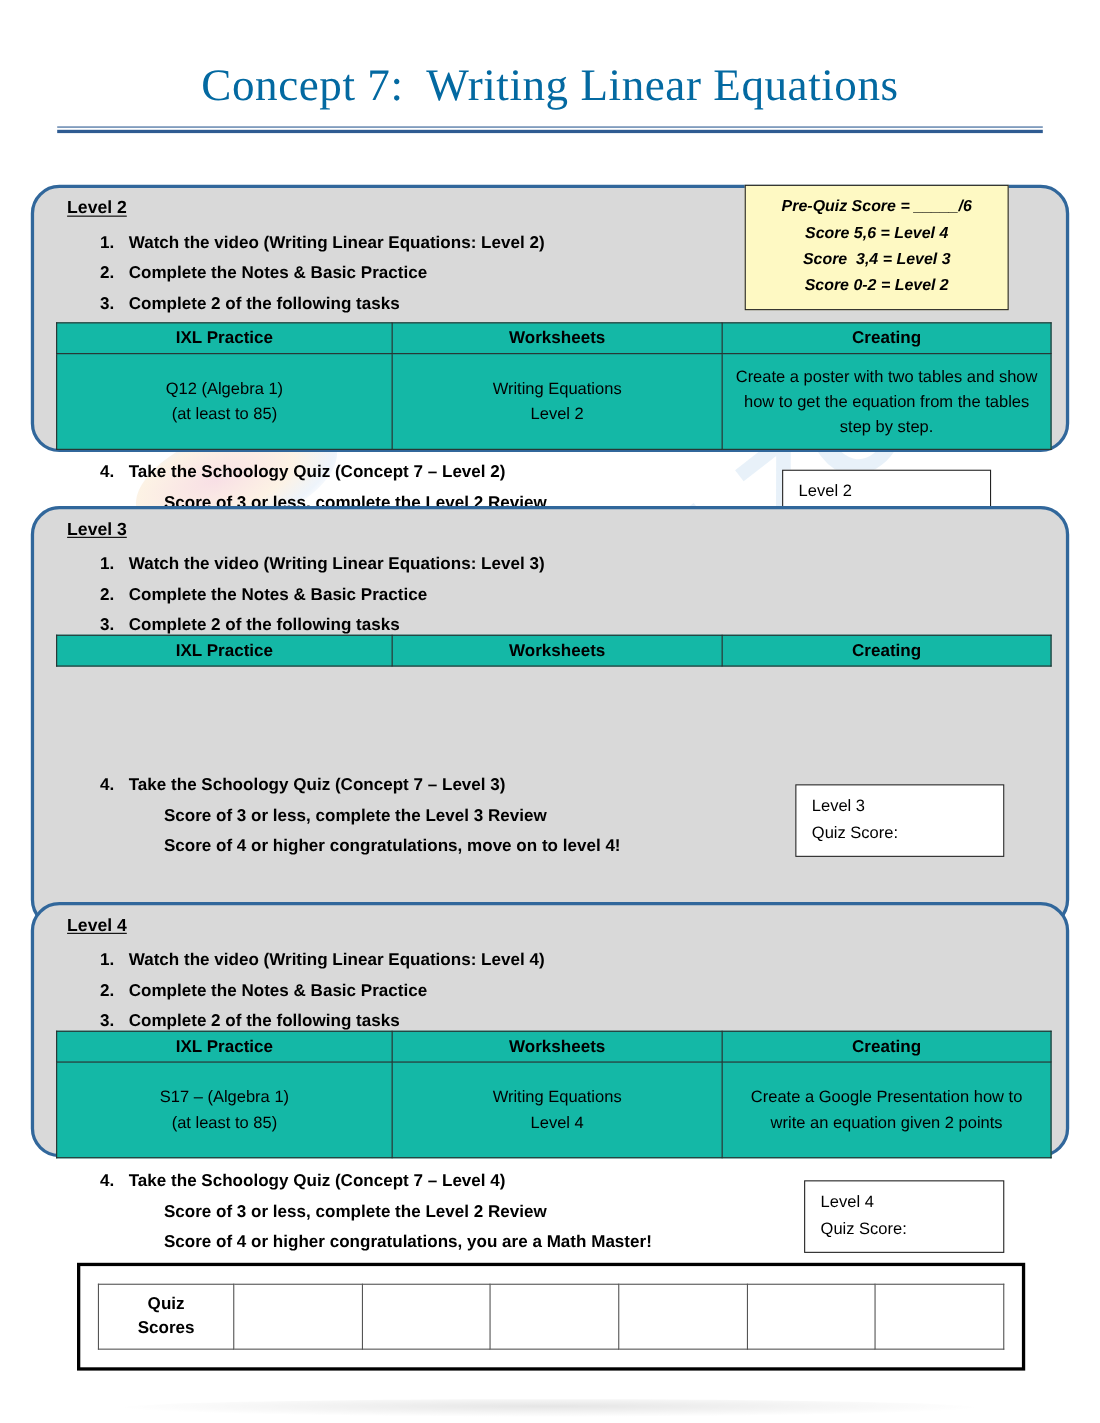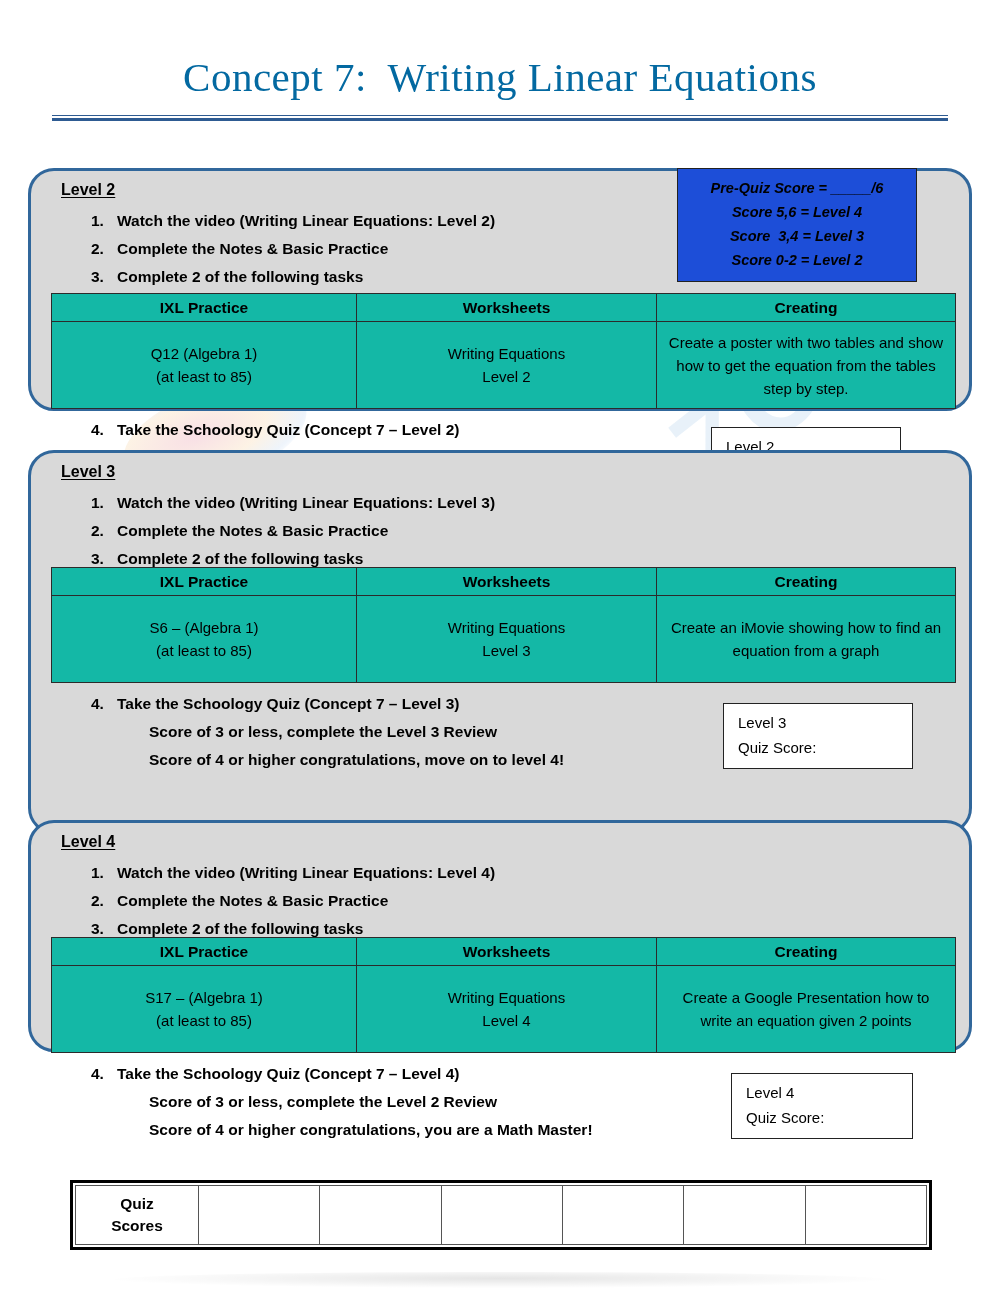--- a/index.html
+++ b/index.html
@@ -123,21 +123,21 @@
     color: #000;
     line-height: 28px;
     white-space: nowrap;
   }
   .step-num { width: 26px; flex: none; }
   .step-txt { flex: 1; }
 
   
   .prequiz-box {
     position: absolute;
-    background: #1d4ed8;
+    background: #fef9c3;
     border: 1.5px solid #222;
     box-sizing: border-box;
     text-align: center;
     padding: 7px 12px 9px 12px;
   }
   .prequiz-line {
     font-size: 14.5px;
     font-weight: bold;
     font-style: italic;
     line-height: 24px;
@@ -211,26 +211,26 @@
     font-size: 15px;
     line-height: 25px;
     color: #000;
     white-space: nowrap;
   }
 
   
   .scores-wrap {
     position: absolute;
     left: 70px;
-    top: 1180px;
+    top: 1148px;
     width: 862px;
     box-sizing: border-box;
     border: 3px solid #000;
     background: #fff;
-    padding: 2px;
+    padding: 16px;
     z-index: 2;
   }
   .scores-table {
     width: 100%;
     border-collapse: collapse;
     table-layout: fixed;
   }
   .scores-table td {
     border: 1px solid #555;
     height: 56px;
@@ -326,21 +326,21 @@
       </div>
       <div class="step4-sub">Score of 3 or less, complete the Level 2 Review</div>
     </div>
 
     <div class="quiz-box" style="left:680px;top:256px;width:190px;">
       <div class="quiz-line">Level 2</div>
       <div class="quiz-line">Quiz Score:</div>
     </div>
   </div>
 
-  <div class="level-panel" style="top:450px;height:384px;">
+  <div class="level-panel" style="top:460px;height:384px;">
     <div class="level-title">Level 3</div>
 
     <div class="steps">
       <div class="step">
         <span class="step-num">1.</span>
         <span class="step-txt">Watch the video (Writing Linear Equations:  Level 3)</span>
       </div>
       <div class="step">
         <span class="step-num">2.</span>
         <span class="step-txt">Complete the Notes &amp; Basic Practice</span>
@@ -356,31 +356,20 @@
           <col class="col-ixl">
           <col class="col-ws">
           <col class="col-creat">
         </colgroup>
       <tbody>
           <tr>
         <th>IXL Practice</th>
         <th>Worksheets</th>
         <th>Creating</th>
       </tr>
-      <tr>
-        <td>
-          <div>S6 – (Algebra 1)</div>
-          <div>(at least to 85)</div>
-        </td>
-        <td>
-          <div>Writing Equations</div>
-          <div>Level 3</div>
-        </td>
-        <td>Create an iMovie showing how to find an equation from a graph</td>
-      </tr>
     </tbody>
       </table>
 
     <div class="step4" style="top:237px;">
       <div class="step4-head">
         <span class="step-num">4.</span>
         <span>Take the Schoology Quiz (Concept 7 – Level 3)</span>
       </div>
       <div class="step4-sub">Score of 3 or less, complete the Level 3 Review</div>
       <div class="step4-sub">Score of 4 or higher congratulations, move on to level 4!</div>

